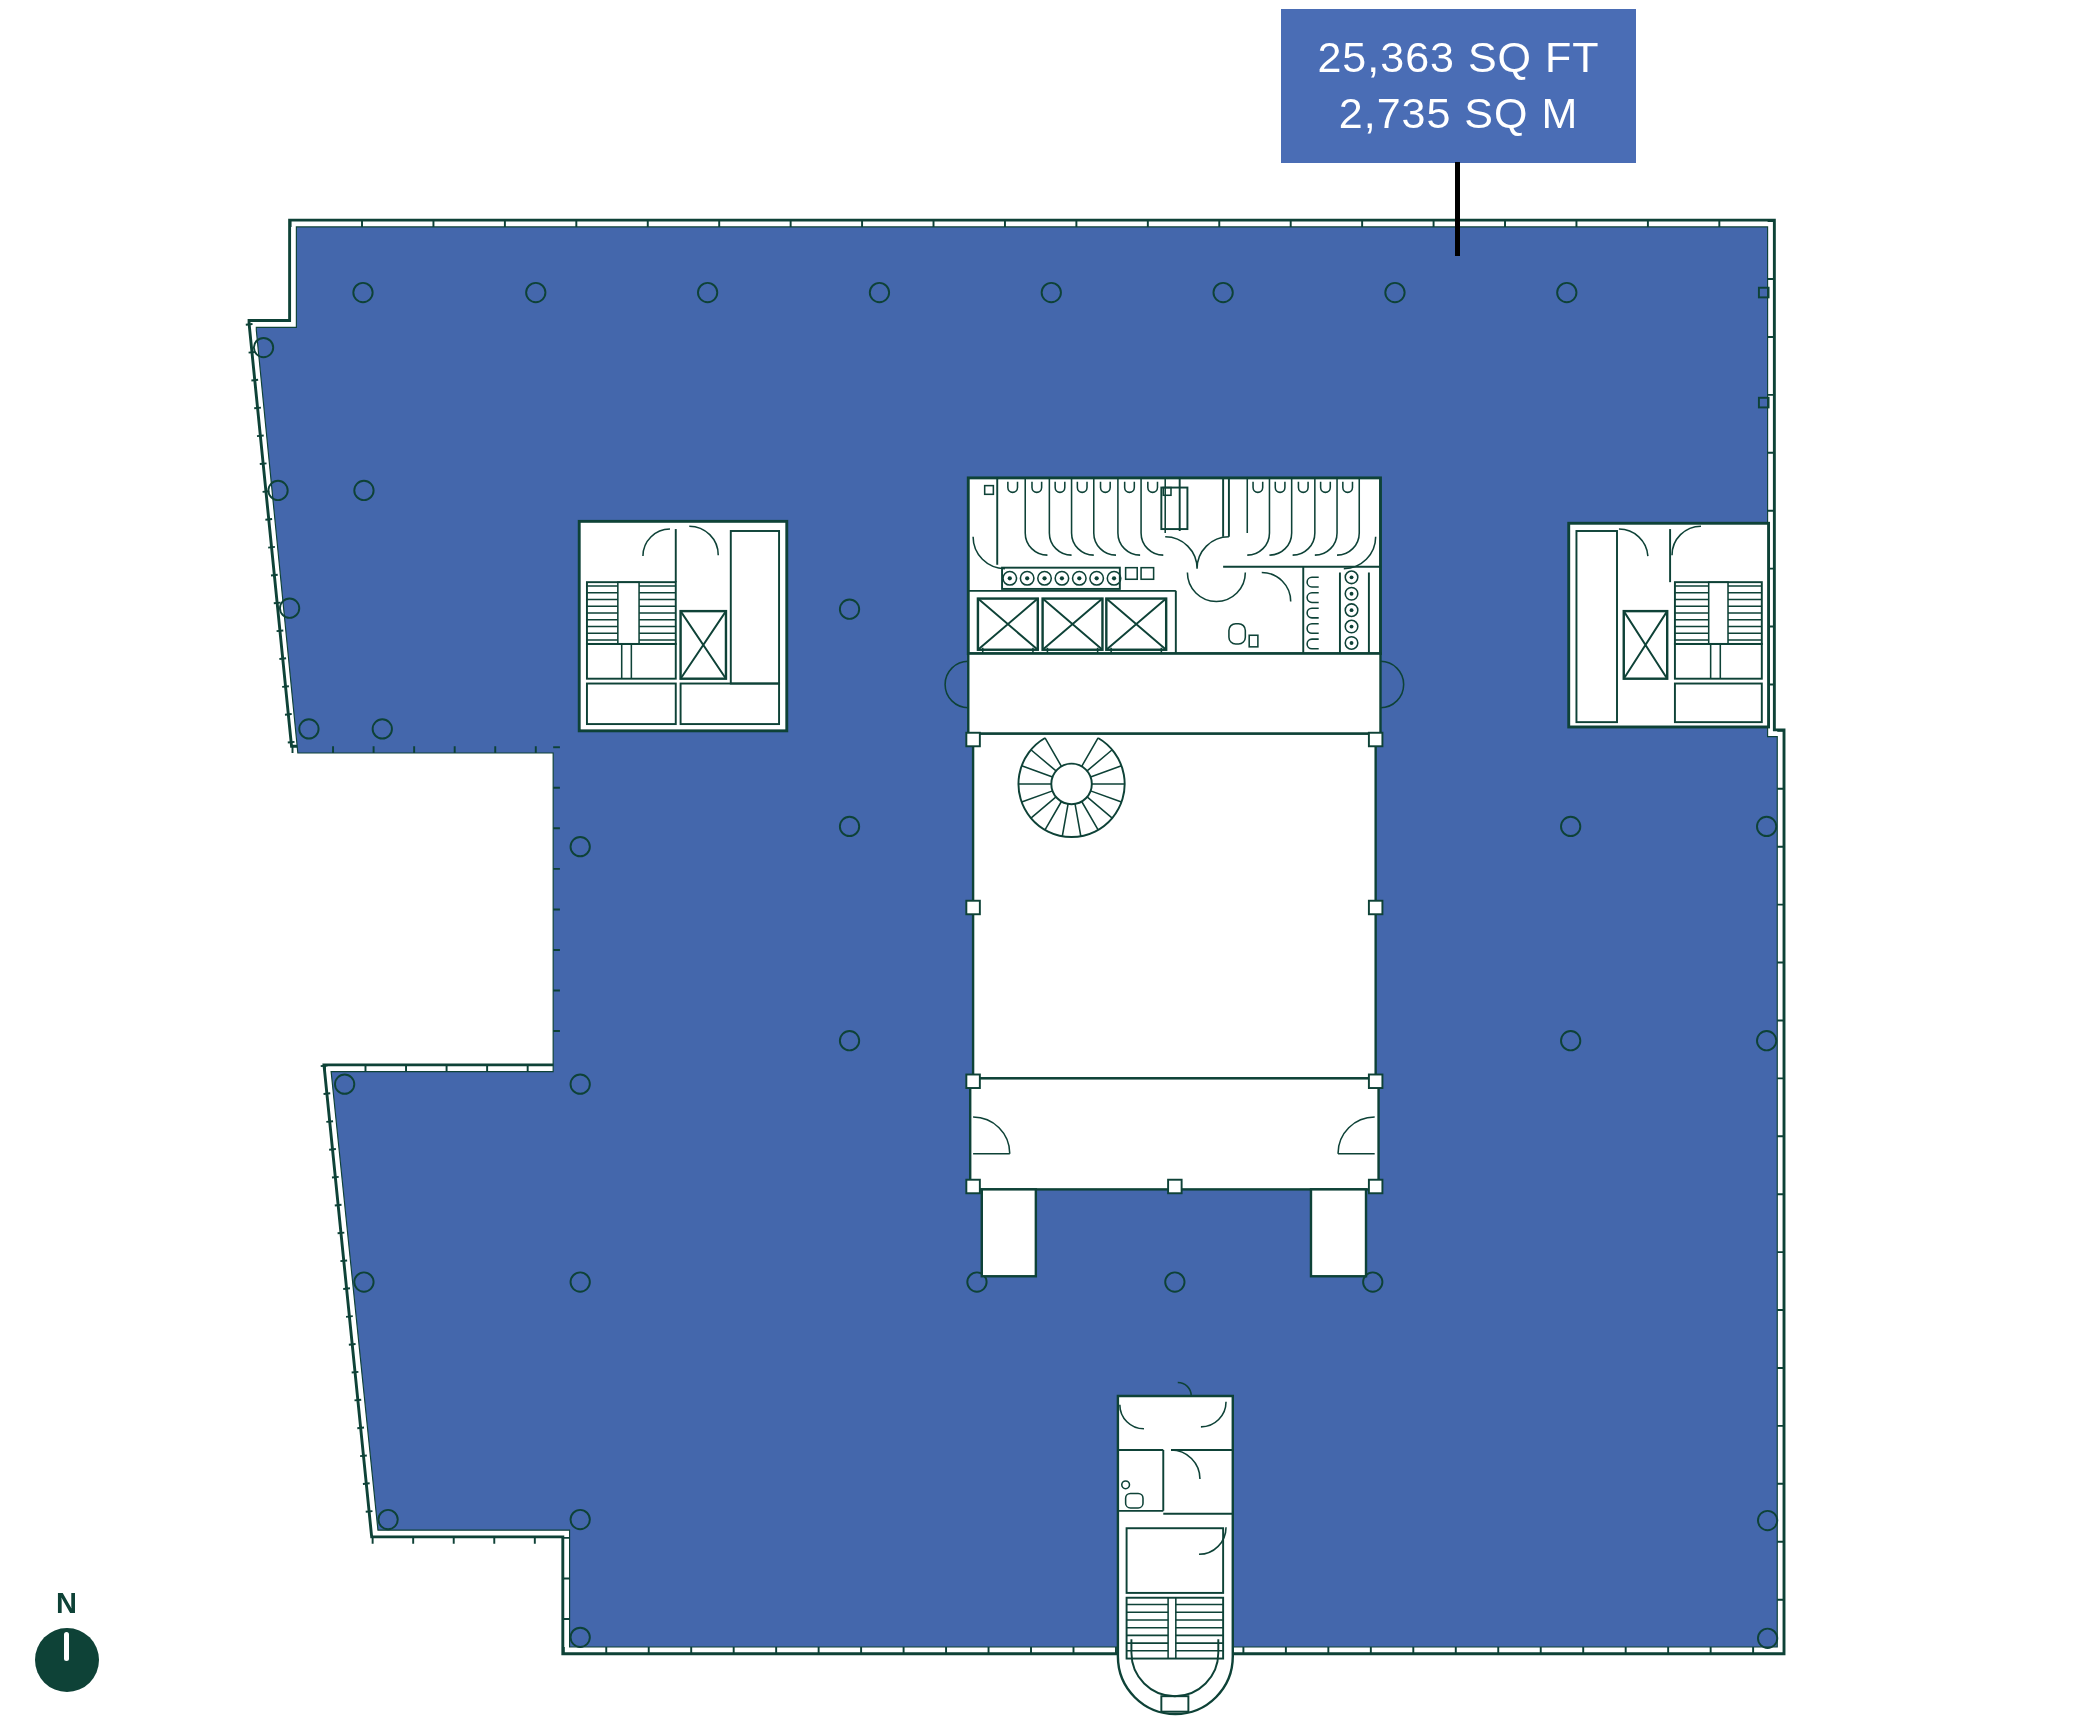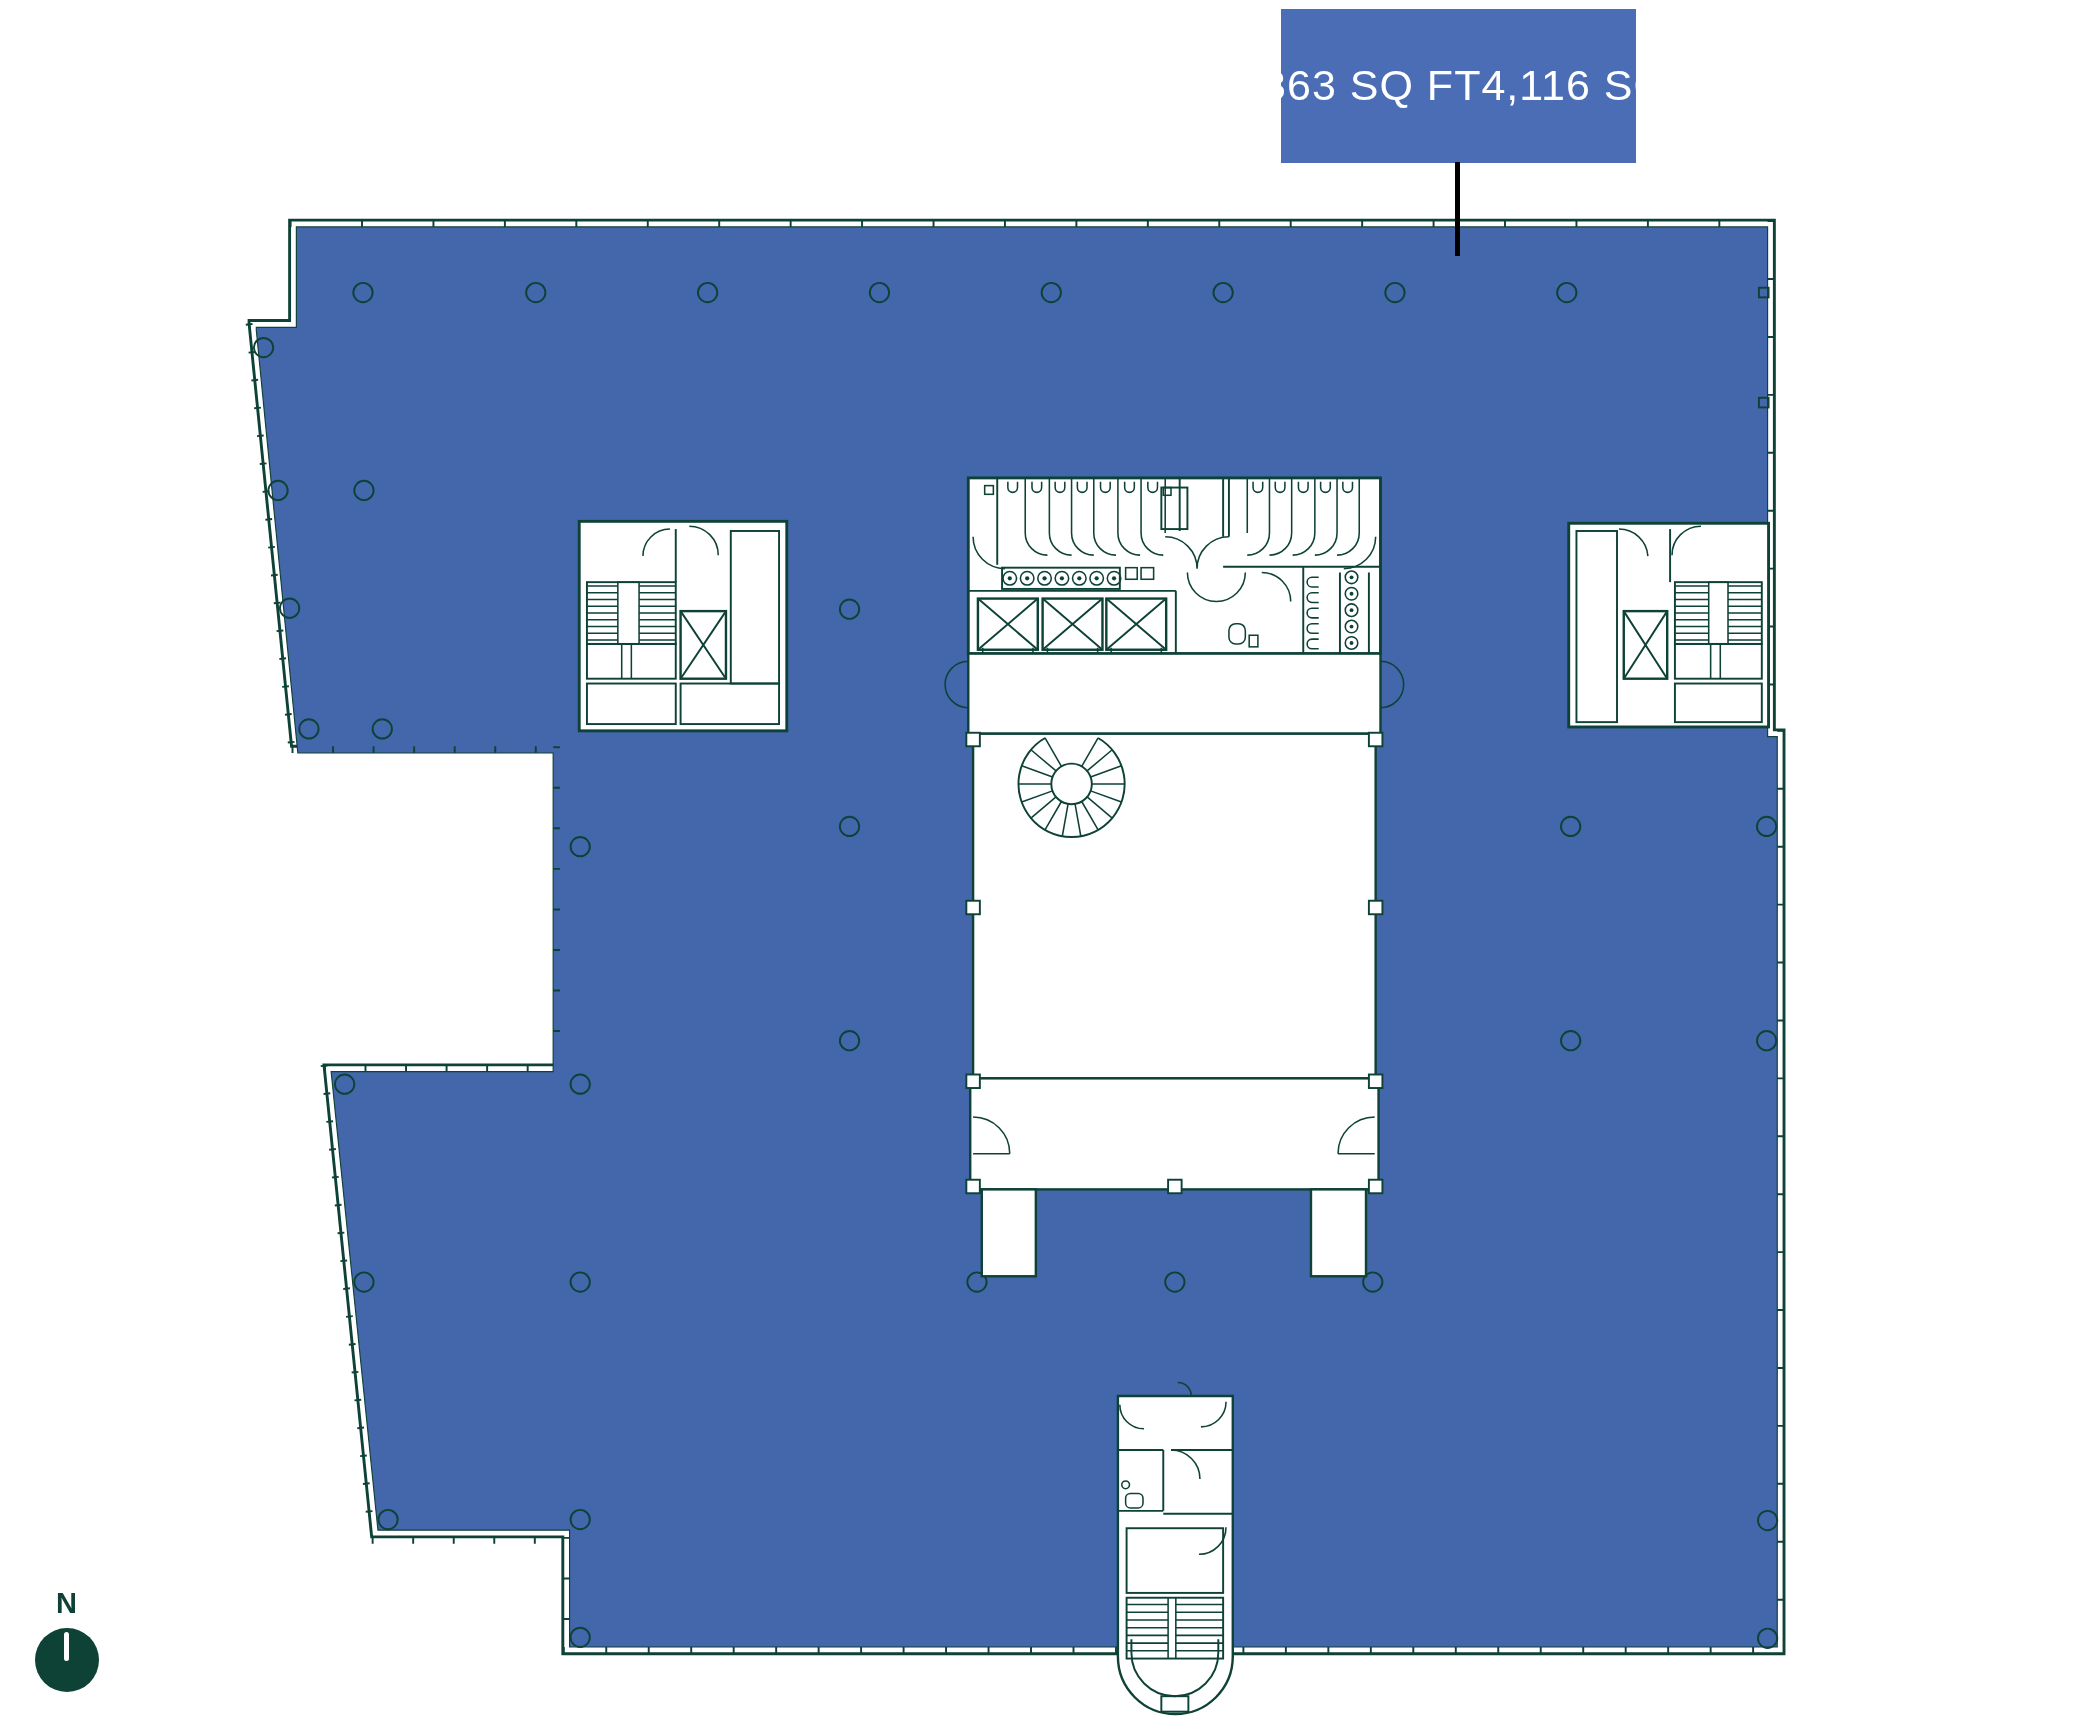--- a/index.html
+++ b/index.html
@@ -24,21 +24,21 @@
   .w15{fill:none;stroke:var(--line-green);stroke-width:1.6;}
   .col{fill:none;stroke:var(--line-green);stroke-width:2;}
   .sq{fill:#ffffff;stroke:var(--line-green);stroke-width:2;}
   .tick{fill:none;stroke:var(--line-green);}
   .dot{fill:var(--line-green);stroke:none;}
 
   
   .area-label{
     position:absolute;left:1281px;top:8.7px;width:355px;height:154px;
     background:var(--label-blue);color:#ffffff;
-    display:flex;flex-direction:row;align-items:center;justify-content:center;
+    display:flex;flex-direction:column;align-items:center;justify-content:center;
     font-size:43px;line-height:1.3;letter-spacing:1px;white-space:nowrap;
   }
   .leader{position:absolute;left:1455px;top:162px;width:4.8px;height:94px;background:var(--leader-black);}
 
   
   .north{position:absolute;left:35px;top:1587px;width:64px;text-align:center;color:var(--line-green);}
   .north-n{font-size:29px;font-weight:700;letter-spacing:1px;}
   .north-dial{width:64px;height:64px;border-radius:50%;background:var(--line-green);margin-top:7.7px;position:relative;}
   .north-needle{position:absolute;left:29px;top:4.8px;width:4.8px;height:29px;background:#ffffff;border-radius:2.9px;}
 </style>
@@ -258,21 +258,21 @@
         <rect class="w2" x="1167" y="1655" width="100" height="63"></rect>
         <path class="w15" d="M1210 1655V1718M1218 1655V1718"></path>
         <path class="w15" d="M1167 1662H1210M1167 1670H1210M1167 1678H1210M1167 1686H1210M1167 1694H1210M1167 1702H1210M1167 1710H1210"></path>
         <path class="w15" d="M1218 1662H1267M1218 1670H1267M1218 1678H1267M1218 1686H1267M1218 1694H1267M1218 1702H1267M1218 1710H1267"></path>
       </g>
     </g>
   </svg>
 
   <div class="area-label">
     <span>25,363 SQ FT</span>
-    <span>4,116 SQ M</span>
+    <span>2,735 SQ M</span>
   </div>
   <div class="leader"></div>
 
   <div class="north">
     <div class="north-n">N</div>
     <div class="north-dial">
       <div class="north-needle"></div>
     </div>
   </div>
 

